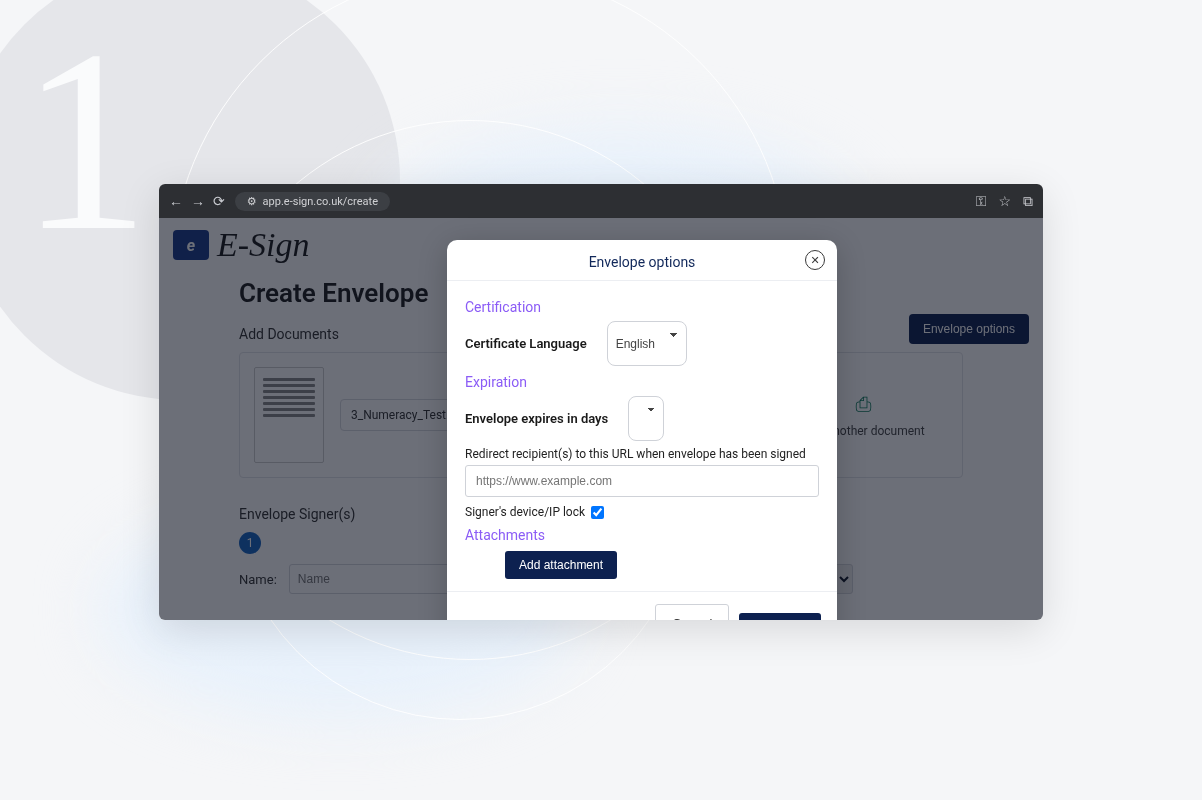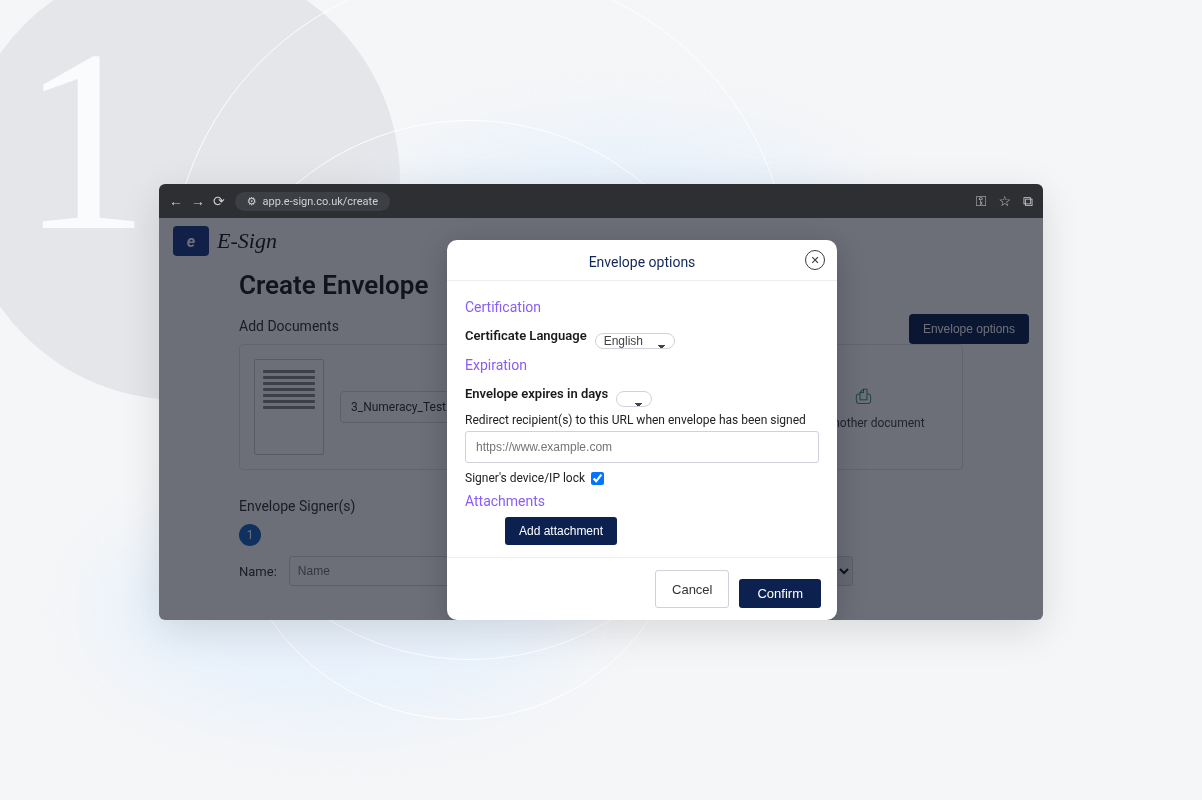--- a/index.html
+++ b/index.html
@@ -111,21 +111,21 @@
   }
   .logo-box {
     width:36px; height:30px;
     background:#1b3a8a;
     border-radius:4px;
     display:flex; align-items:center; justify-content:center;
     color:#fff; font-style:italic; font-weight:bold;
   }
   .logo-text {
     font-family: Georgia, serif;
-    font-size: 22px;
+    font-size: 34px;
     color:#1a1a1a;
     font-style: italic;
   }
   .page-body { padding: 6px 80px 0 80px; }
   .page-title { font-size: 26px; font-weight:600; color:#1c1c1c; margin-bottom:18px; }
   .env-options-btn {
     position:absolute; right:14px; top:96px;
     background:#0d2150; color:#fff;
     border:none; border-radius:4px;
     padding:8px 14px; font-size:12px;
@@ -195,31 +195,30 @@
   .modal-close {
     position:absolute; right:12px; top:10px;
     width:20px; height:20px;
     border:1.5px solid #3a3a3a; border-radius:50%;
     display:flex; align-items:center; justify-content:center;
     font-size:11px; cursor:pointer; color:#3a3a3a;
     background:#fff;
   }
   .modal-body { padding:10px 18px 4px; }
   .m-section { font-size:14px; color:#8b5cf6; margin:8px 0 6px; }
-  .m-row { display:flex; align-items:center; gap:8px; margin-bottom:6px; }
+  .m-row { display:flex; align-items:center; gap:20px; margin-bottom:6px; }
   .m-label { font-size:13px; font-weight:600; color:#1a1a1a; }
   .m-select {
-    height:16px; border:1px solid #cfd2d8; border-radius:8px;
+    height:45px; border:1px solid #cfd2d8; border-radius:8px;
     padding:0 24px 0 8px; font-size:12px; color:#444;
     appearance:none; background:#fff;
     background-image: linear-gradient(45deg, transparent 50%, #444 50%), linear-gradient(135deg, #444 50%, transparent 50%);
     background-position: calc(100% - 12px) 11px, calc(100% - 8px) 11px;
     background-size: 4px 4px, 4px 4px;
     background-repeat:no-repeat;
-    margin-top:12px;
   }
   .m-select-sm { width:36px; padding:0 8px; }
   .m-help { font-size:12px; color:#222; margin-bottom:4px; }
   .m-input {
     width:100%; height:32px;
     border:1px solid #cfd2d8; border-radius:3px;
     padding:0 10px; font-size:12px; color:#ec4899;
   }
   .m-checkrow { display:flex; align-items:center; gap:6px; margin-top:8px; font-size:12px; color:#222; }
   .m-btn-attach {

